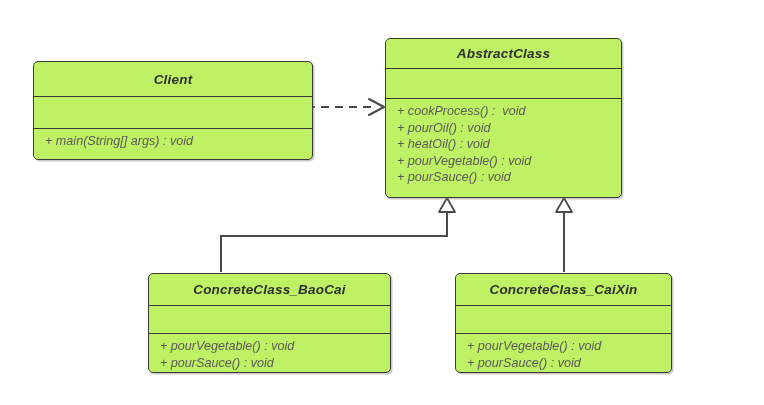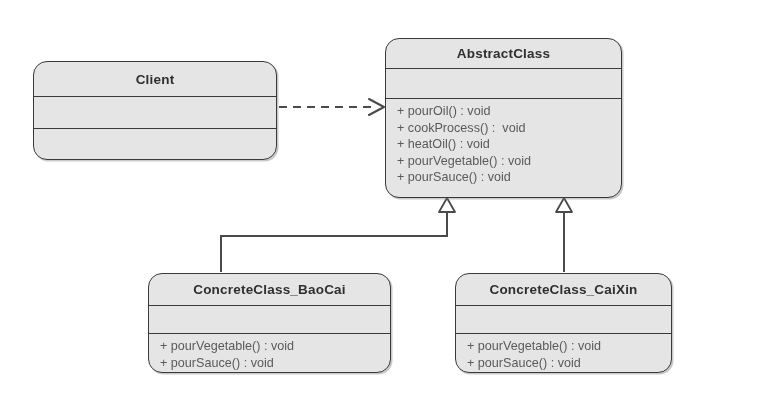--- a/index.html
+++ b/index.html
@@ -21,25 +21,26 @@
     position: absolute;
     left: 0;
     top: 0;
     width: 764px;
     height: 405px;
     pointer-events: none;
   }
   .uml-class {
     position: absolute;
     box-sizing: border-box;
-    background: #e5e5e5;
+    background: #bef264;
     border: 1.6px solid #3a3a3a;
-    border-radius: 14px;
+    border-radius: 5px;
     box-shadow: 1.5px 1.5px 0 rgba(120,120,120,0.40);
     z-index: 2;
+    font-style: italic;
   }
   .cls-title {
     box-sizing: border-box;
     display: flex;
     align-items: center;
     justify-content: center;
     font-size: 13.5px;
     font-weight: bold;
     color: #2f2f2f;
     letter-spacing: 0.2px;
@@ -78,31 +79,34 @@
       <path d="M 221 272 L 221 236 L 447 236 L 447 210" fill="none" stroke="#4a4a4a" stroke-width="2" stroke-linejoin="miter"></path>
       <path d="M 447 198 L 439 212 L 455 212 Z" fill="#ffffff" stroke="#4a4a4a" stroke-width="1.8" stroke-linejoin="round"></path>
     </g>
 
     <g>
       <path d="M 564 272 L 564 210" fill="none" stroke="#4a4a4a" stroke-width="2"></path>
       <path d="M 564 198 L 556 212 L 572 212 Z" fill="#ffffff" stroke="#4a4a4a" stroke-width="1.8" stroke-linejoin="round"></path>
     </g>
   </svg>
 
-  <div class="uml-class" style="left:33px; top:61px; width:244px; height:99px;">
+  <div class="uml-class" style="left:33px; top:61px; width:280px; height:99px;">
     <div class="cls-title" style="height:35px;">Client</div>
     <div class="cls-attrs" style="height:32px;"></div>
+    <div class="cls-methods" style="height:30px;">
+      <div class="m-row">+ main(String[] args) : void</div>
+    </div>
   </div>
 
   <div class="uml-class" style="left:385px; top:38px; width:237px; height:160px;">
     <div class="cls-title" style="height:30px;">AbstractClass</div>
     <div class="cls-attrs" style="height:30px;"></div>
     <div class="cls-methods" style="height:100px;">
+      <div class="m-row">+ cookProcess() :  void</div>
       <div class="m-row">+ pourOil() : void</div>
-      <div class="m-row">+ cookProcess() :  void</div>
       <div class="m-row">+ heatOil() : void</div>
       <div class="m-row">+ pourVegetable() : void</div>
       <div class="m-row">+ pourSauce() : void</div>
     </div>
   </div>
 
   <div class="uml-class" style="left:100px; top:273px; width:243px; height:100px;margin-left:48px;">
     <div class="cls-title" style="height:32px;">ConcreteClass_BaoCai</div>
     <div class="cls-attrs" style="height:28px;"></div>
     <div class="cls-methods" style="height:40px;">

